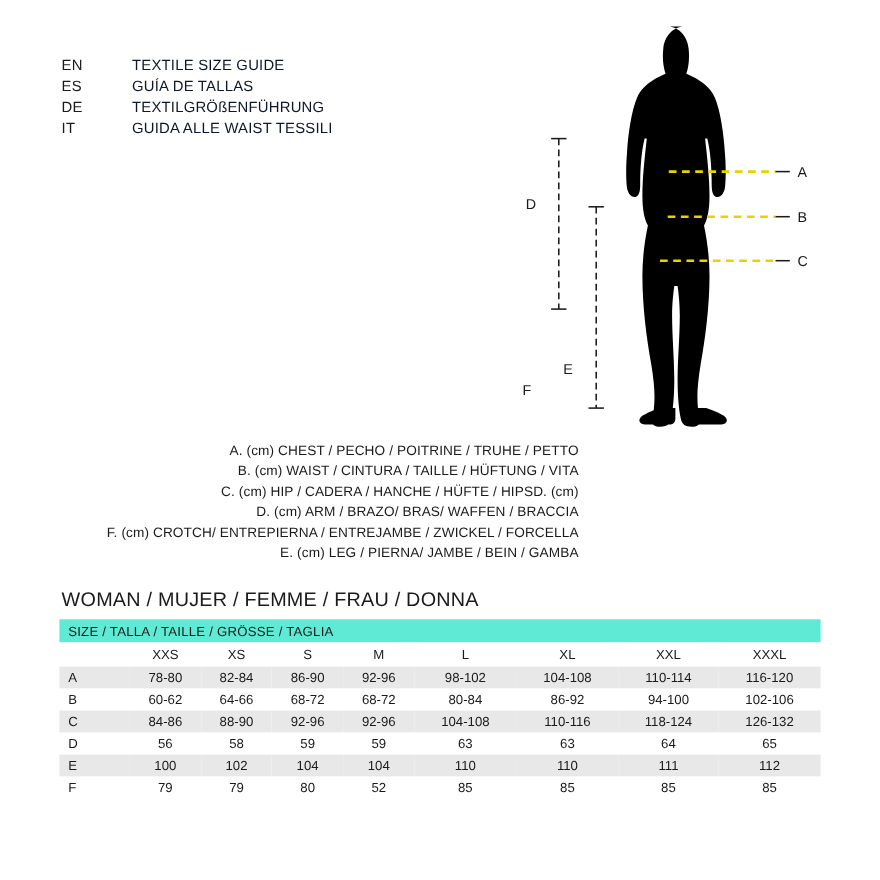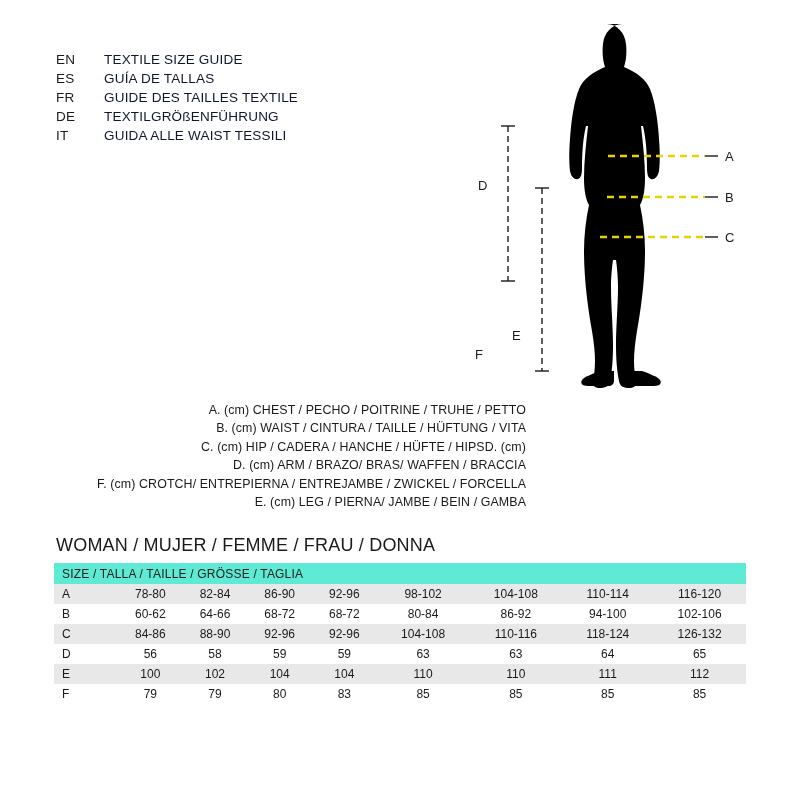--- a/index.html
+++ b/index.html
@@ -21,20 +21,21 @@
     position: absolute;
     left: 56px;
     top: 50px;
     width: 420px;
   }
   .title-row {
     display: flex;
     align-items: flex-start;
     height: 19px;
     line-height: 19px;
+    gap: 16px;
   }
   .title-lang {
     width: 48px;
     font-size: 13.5px;
     letter-spacing: 0.2px;
     color: #1a1a1a;
   }
   .title-text {
     font-size: 13.5px;
     letter-spacing: 0.2px;
@@ -129,24 +130,20 @@
 <div id="title-block">
   <div class="title-row">
     <span class="title-lang">EN</span>
     <span class="title-text">TEXTILE SIZE GUIDE</span>
   </div>
   <div class="title-row">
     <span class="title-lang">ES</span>
     <span class="title-text">GUÍA DE TALLAS</span>
   </div>
   <div class="title-row">
-    <span class="title-lang">FR</span>
-    <span class="title-text">GUIDE DES TAILLES TEXTILE</span>
-  </div>
-  <div class="title-row">
     <span class="title-lang">DE</span>
     <span class="title-text">TEXTILGRÖßENFÜHRUNG</span>
   </div>
   <div class="title-row">
     <span class="title-lang">IT</span>
     <span class="title-text">GUIDA ALLE WAIST TESSILI</span>
   </div>
 </div>
 
 <div id="legend-block">
@@ -157,20 +154,31 @@
   <div class="legend-row">F. (cm) CROTCH/ ENTREPIERNA / ENTREJAMBE / ZWICKEL / FORCELLA</div>
   <div class="legend-row">E. (cm) LEG / PIERNA/ JAMBE / BEIN / GAMBA</div>
 </div>
 
 <div id="gender-row">WOMAN / MUJER / FEMME / FRAU / DONNA</div>
 
 <table id="size-table">
   <tbody>
     <tr class="band-head">
       <th colspan="9">SIZE / TALLA / TAILLE / GRÖSSE / TAGLIA</th>
+    </tr>
+    <tr class="header-row">
+      <td class="corner"></td>
+      <td>XXS</td>
+      <td>XS</td>
+      <td>S</td>
+      <td>M</td>
+      <td>L</td>
+      <td>XL</td>
+      <td>XXL</td>
+      <td>XXXL</td>
     </tr>
     <tr class="data-row shade">
       <td class="rowlabel">A</td>
       <td>78-80</td>
       <td>82-84</td>
       <td>86-90</td>
       <td>92-96</td>
       <td>98-102</td>
       <td>104-108</td>
       <td>110-114</td>
@@ -218,21 +226,21 @@
       <td>110</td>
       <td>110</td>
       <td>111</td>
       <td>112</td>
     </tr>
     <tr class="data-row plain">
       <td class="rowlabel">F</td>
       <td>79</td>
       <td>79</td>
       <td>80</td>
-      <td>83</td>
+      <td>52</td>
       <td>85</td>
       <td>85</td>
       <td>85</td>
       <td>85</td>
     </tr>
   </tbody>
 </table>
 
 <div id="figure">
   <svg width="320" height="380" viewBox="0 0 320 380" xmlns="http://www.w3.org/2000/svg">

